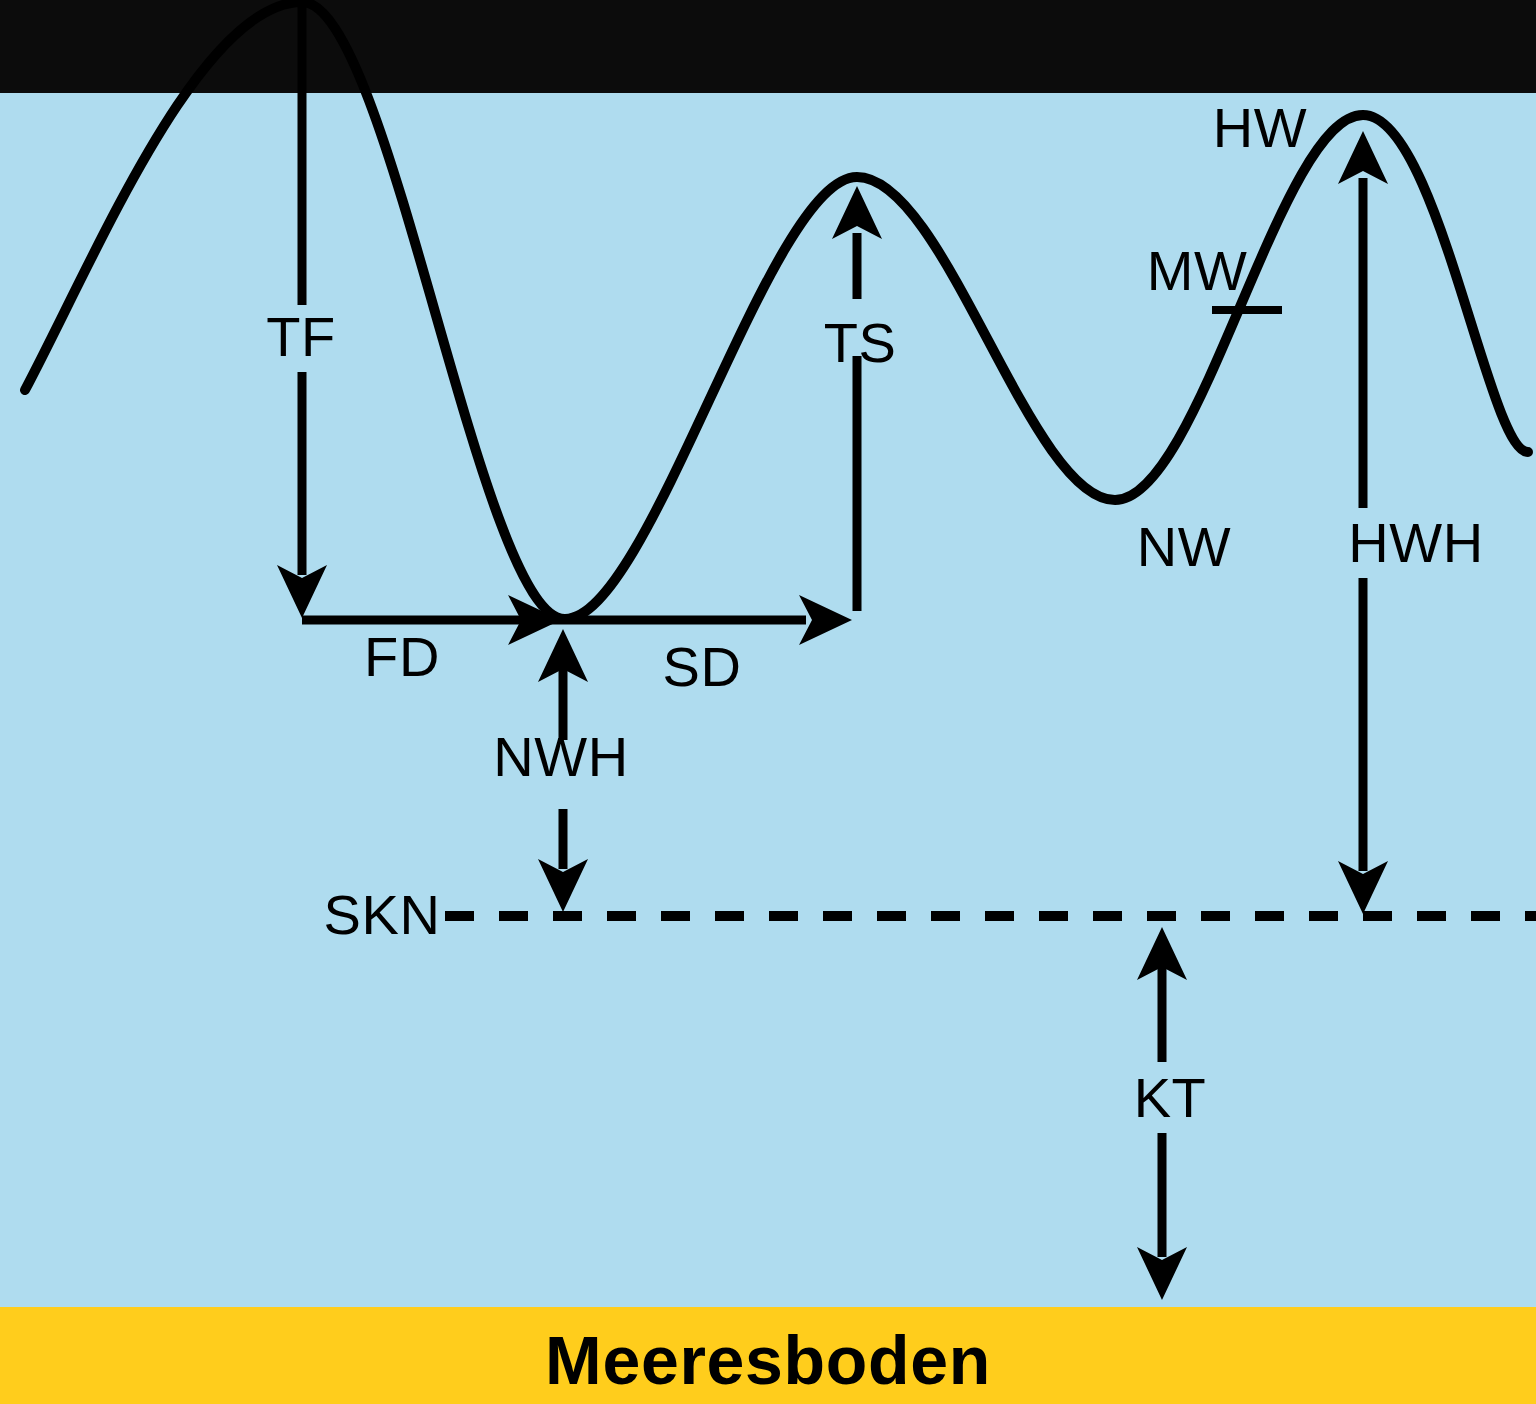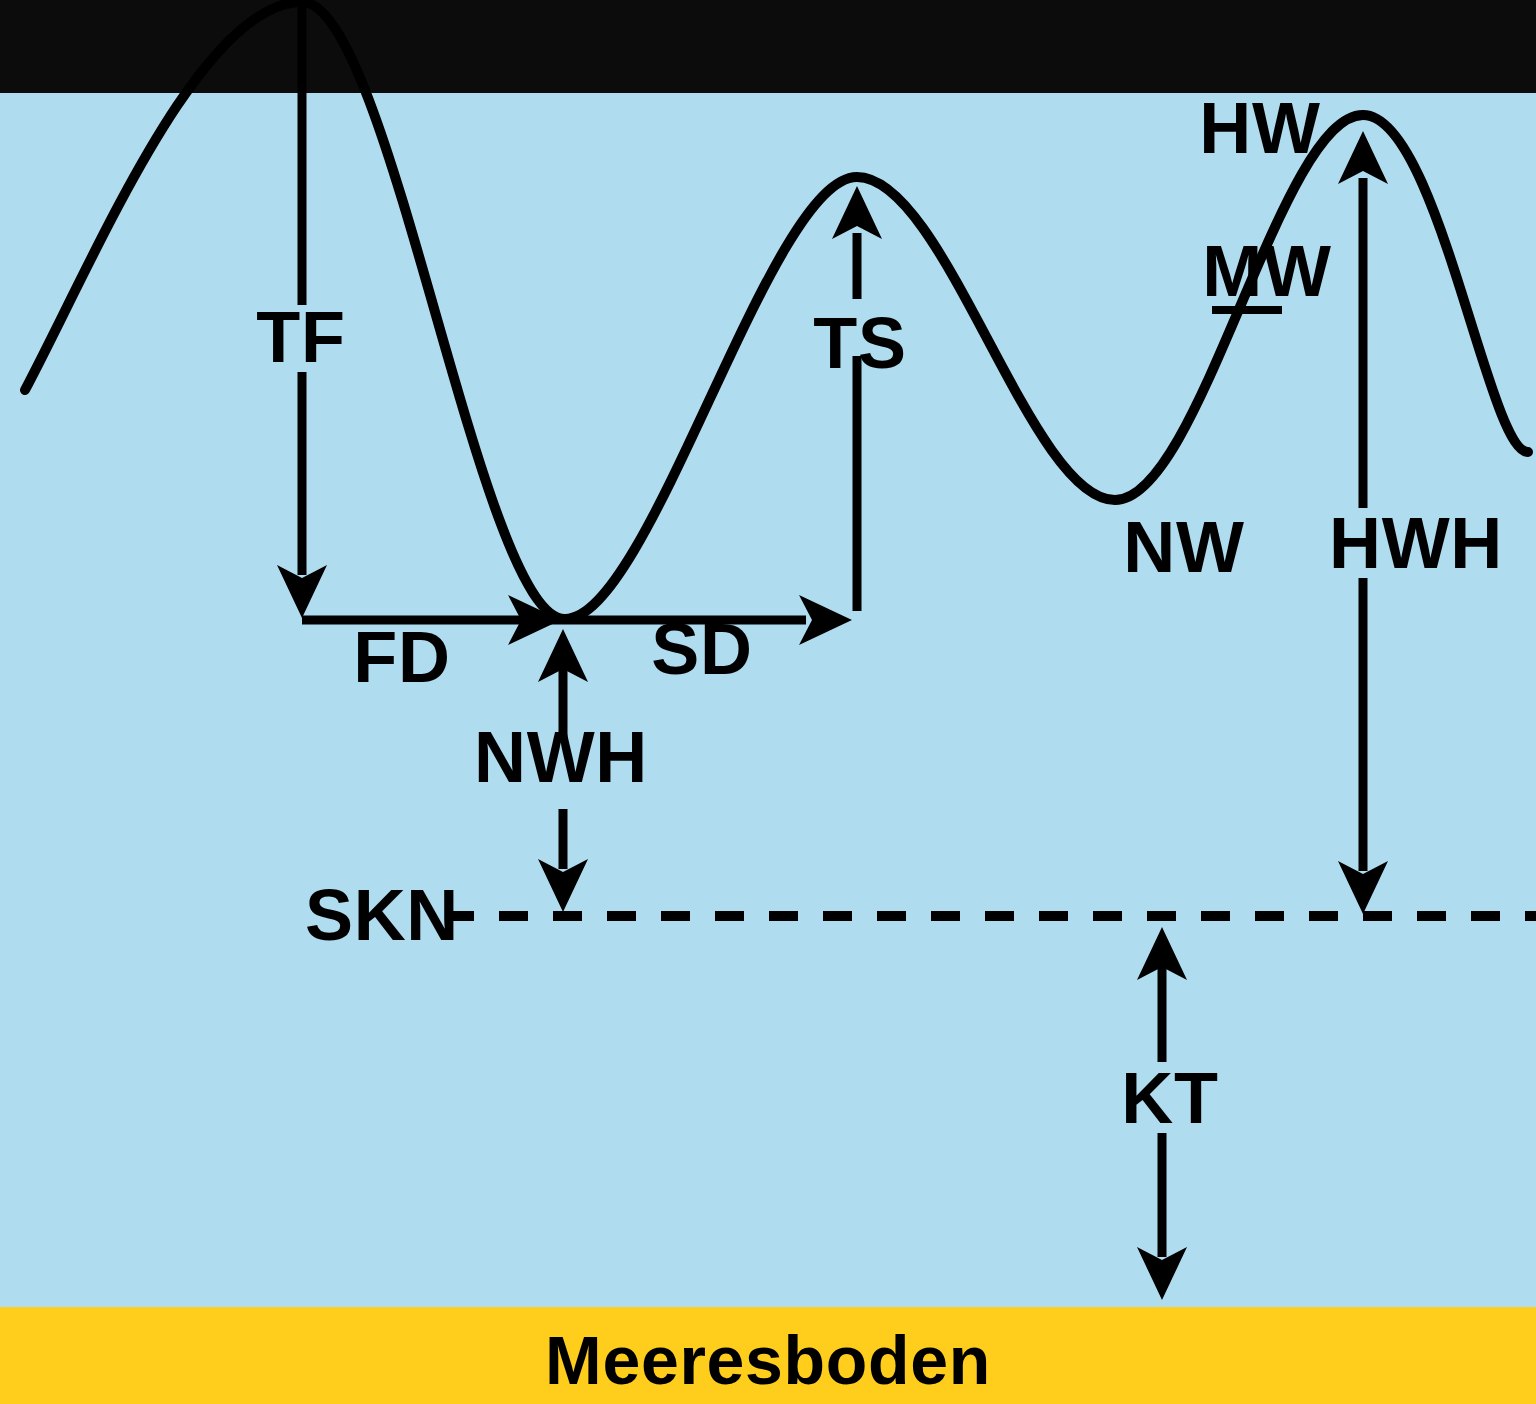--- a/index.html
+++ b/index.html
@@ -17,22 +17,22 @@
     font-family:"Liberation Sans", sans-serif;
   }
   .topbar{
     position:absolute;left:0;top:0;width:1536px;height:93px;
     background:var(--topbar);
   }
   svg.graphics{position:absolute;left:0;top:0;}
   .lbl{
     position:absolute;
     transform:translate(-50%,-50%);
-    font-size:72px;
-    font-weight:700;
+    font-size:56px;
+    font-weight:400;
     letter-spacing:0.01em;
     color:var(--ink);
     white-space:nowrap;
     line-height:1;
   }
   .seabed{
     position:absolute;left:0;top:1307px;width:1536px;height:106px;
     background:var(--seabed);
     display:flex;align-items:center;justify-content:center;
   }
@@ -84,26 +84,26 @@
     <polygon points="1363,914 1338,861 1363,874 1388,861"></polygon>
 
     <path d="M 1162 964 V 1062 M 1162 1133 V 1257" stroke="#000" stroke-width="9" fill="none"></path>
     <polygon points="1162,927 1137,980 1162,967 1187,980"></polygon>
     <polygon points="1162,1300 1137,1247 1162,1260 1187,1247"></polygon>
   </svg>
 
   <div class="lbl" style="left:301px;top:337px">TF</div>
   <div class="lbl" style="left:860px;top:343px">TS</div>
   <div class="lbl" style="left:402px;top:657px">FD</div>
-  <div class="lbl" style="left:702px;top:649px">SD</div>
+  <div class="lbl" style="left:702px;top:667px">SD</div>
   <div class="lbl" style="left:561px;top:757px">NWH</div>
   <div class="lbl" style="left:382px;top:915px">SKN</div>
   <div class="lbl" style="left:1184px;top:547px">NW</div>
   <div class="lbl" style="left:1416px;top:543px">HWH</div>
   <div class="lbl" style="left:1260px;top:128px">HW</div>
-  <div class="lbl" style="left:1267px;top:271px">MW</div>
+  <div class="lbl" style="left:1197px;top:271px">MW</div>
   <div class="lbl" style="left:1170px;top:1098px">KT</div>
 
   <div class="seabed">
     <span class="txt">Meeresboden</span>
   </div>
 
 </div>
 
 </body></html>

